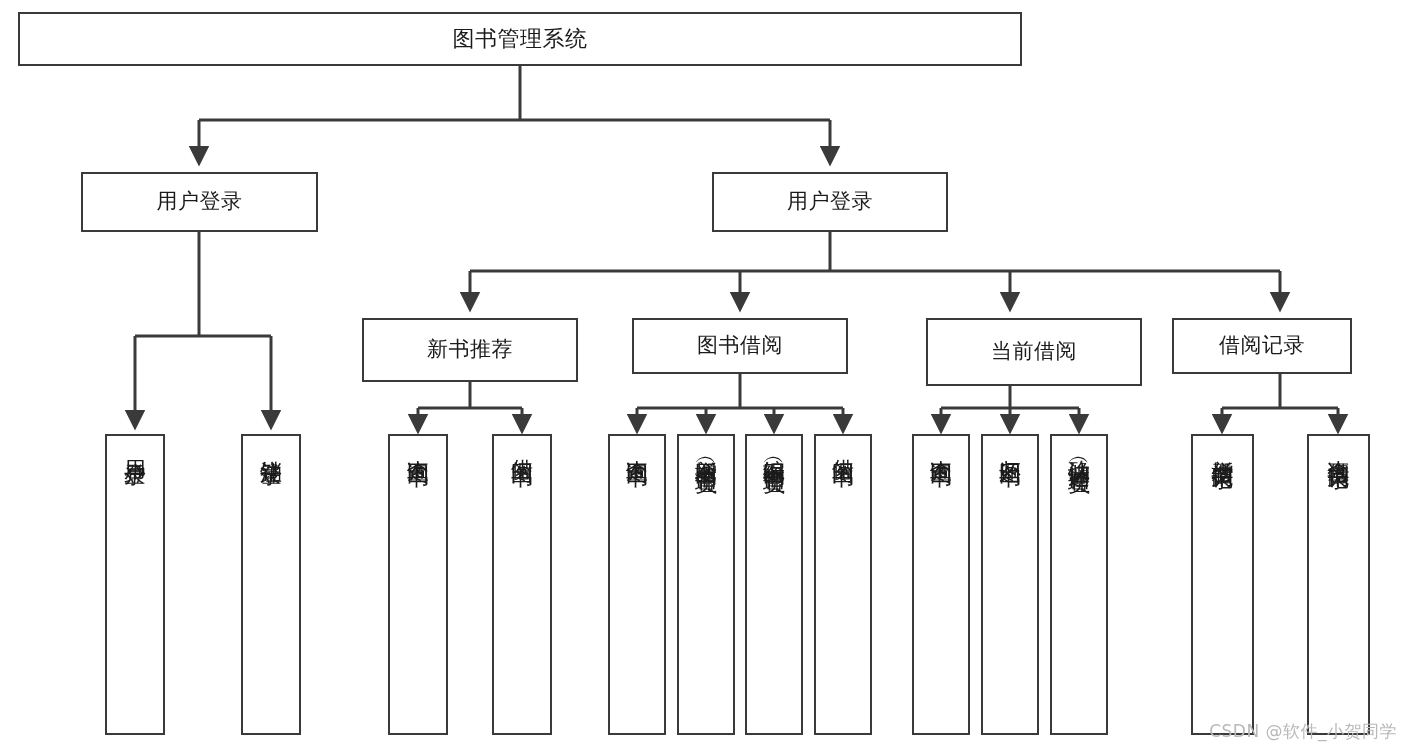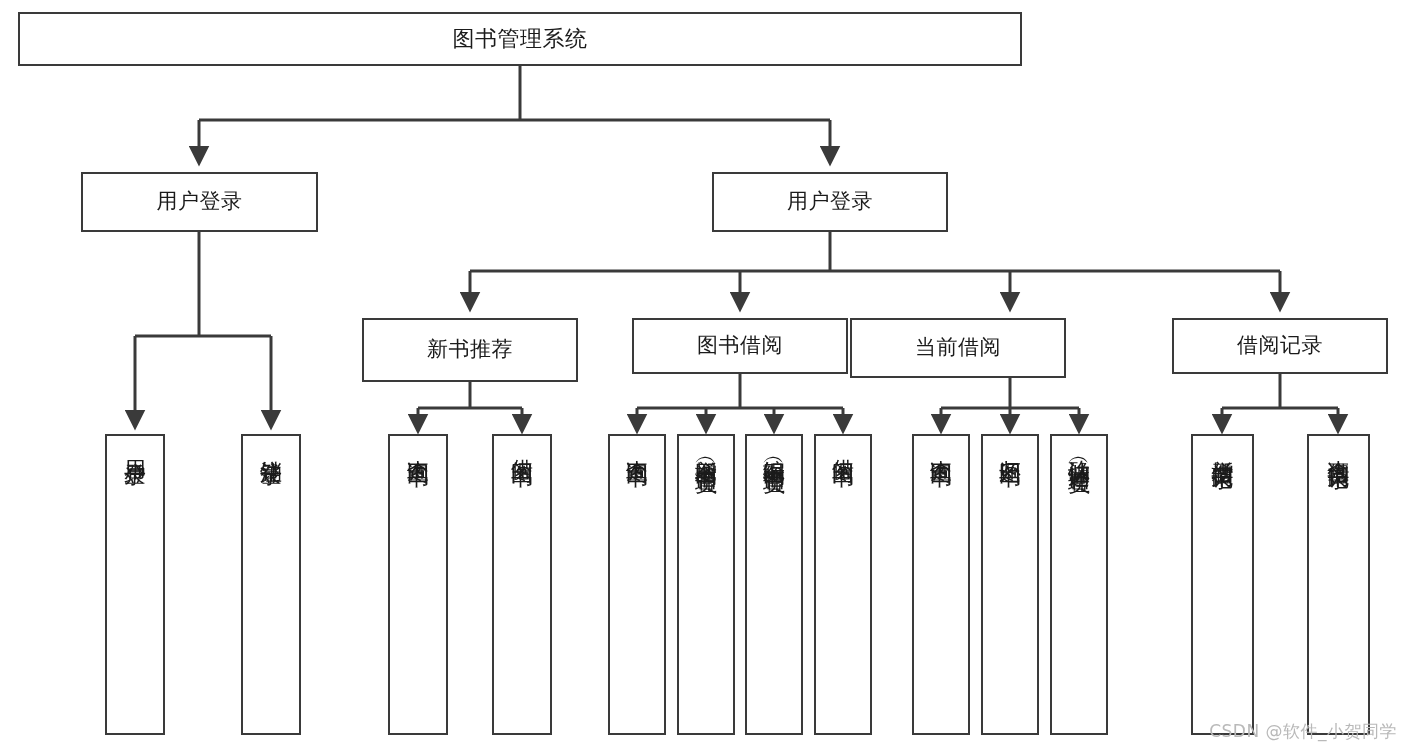--- a/index.html
+++ b/index.html
@@ -130,24 +130,24 @@
   <div class="node horiz" style="left:712px; top:172px; width:236px; height:60px;">
     <span class="label">用户登录</span>
   </div>
 
   <div class="node horiz" style="left:362px; top:318px; width:216px; height:64px;">
     <span class="label">新书推荐</span>
   </div>
   <div class="node horiz" style="left:632px; top:318px; width:216px; height:56px;">
     <span class="label">图书借阅</span>
   </div>
-  <div class="node horiz" style="left:850px; top:318px; width:216px; height:60px;">
+  <div class="node horiz" style="left:926px; top:318px; width:216px; height:68px;">
     <span class="label">当前借阅</span>
   </div>
-  <div class="node horiz" style="left:1172px; top:318px; width:216px; height:56px;">
+  <div class="node horiz" style="left:1172px; top:318px; width:180px; height:56px;">
     <span class="label">借阅记录</span>
   </div>
 
   <div class="node vert" style="left:105px; top:434px; width:60px; height:301px;">
     <span class="label">用户登录</span>
   </div>
   <div class="node vert" style="left:241px; top:434px; width:60px; height:301px;">
     <span class="label">注销登录</span>
   </div>
 

